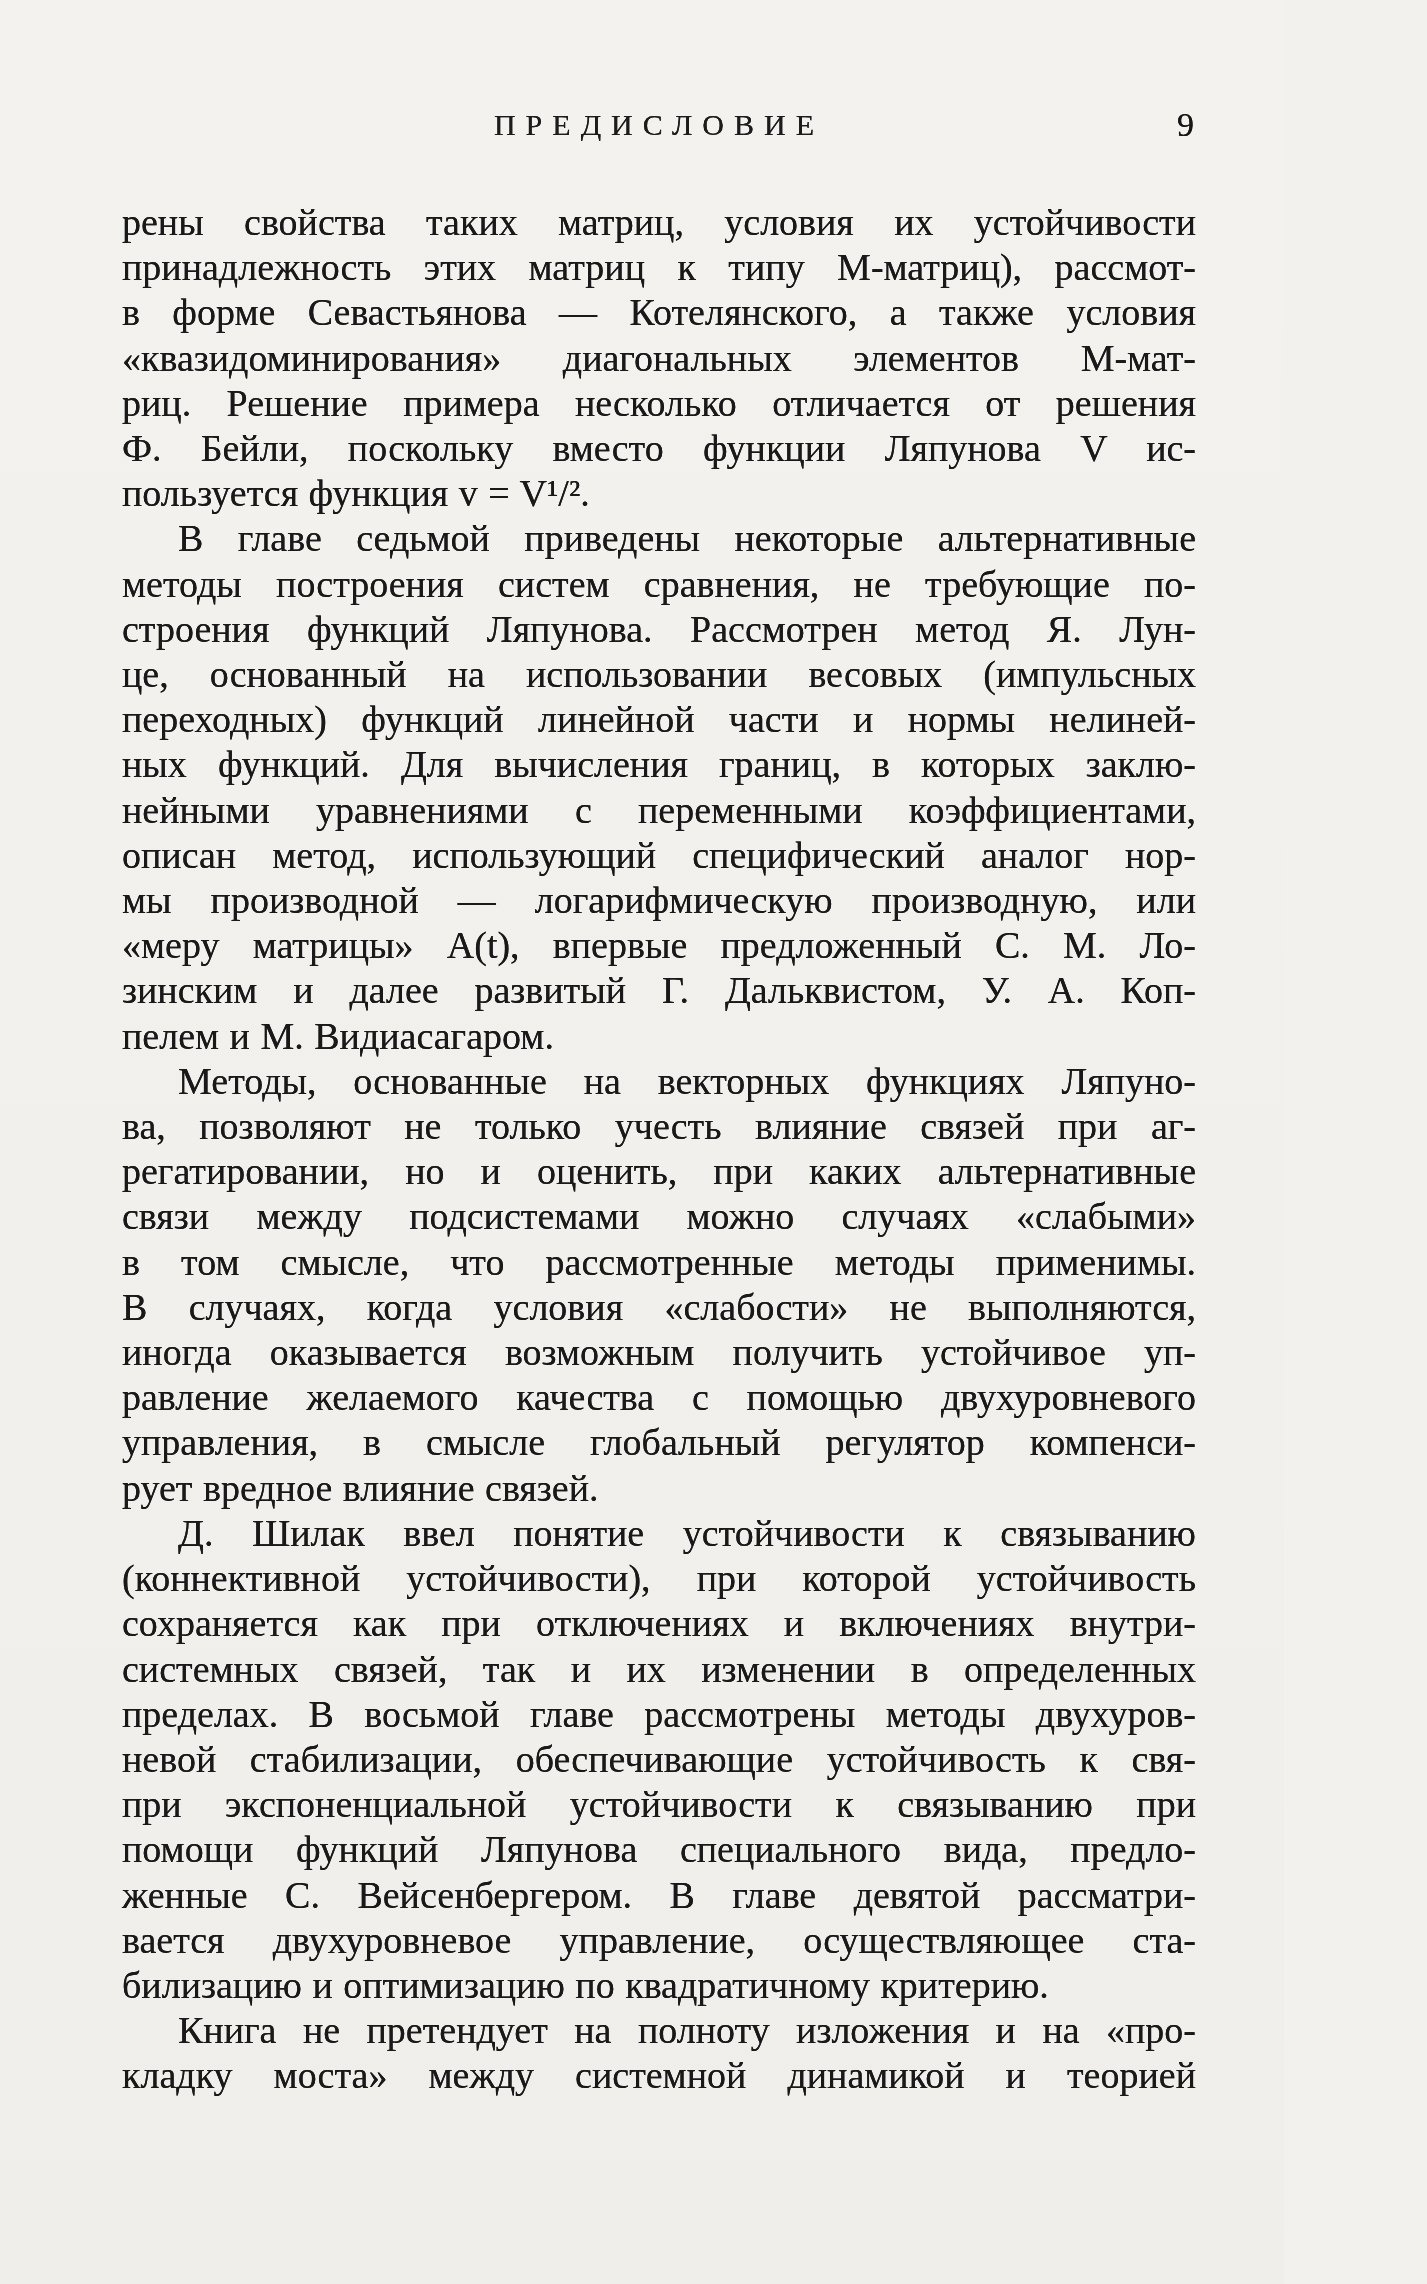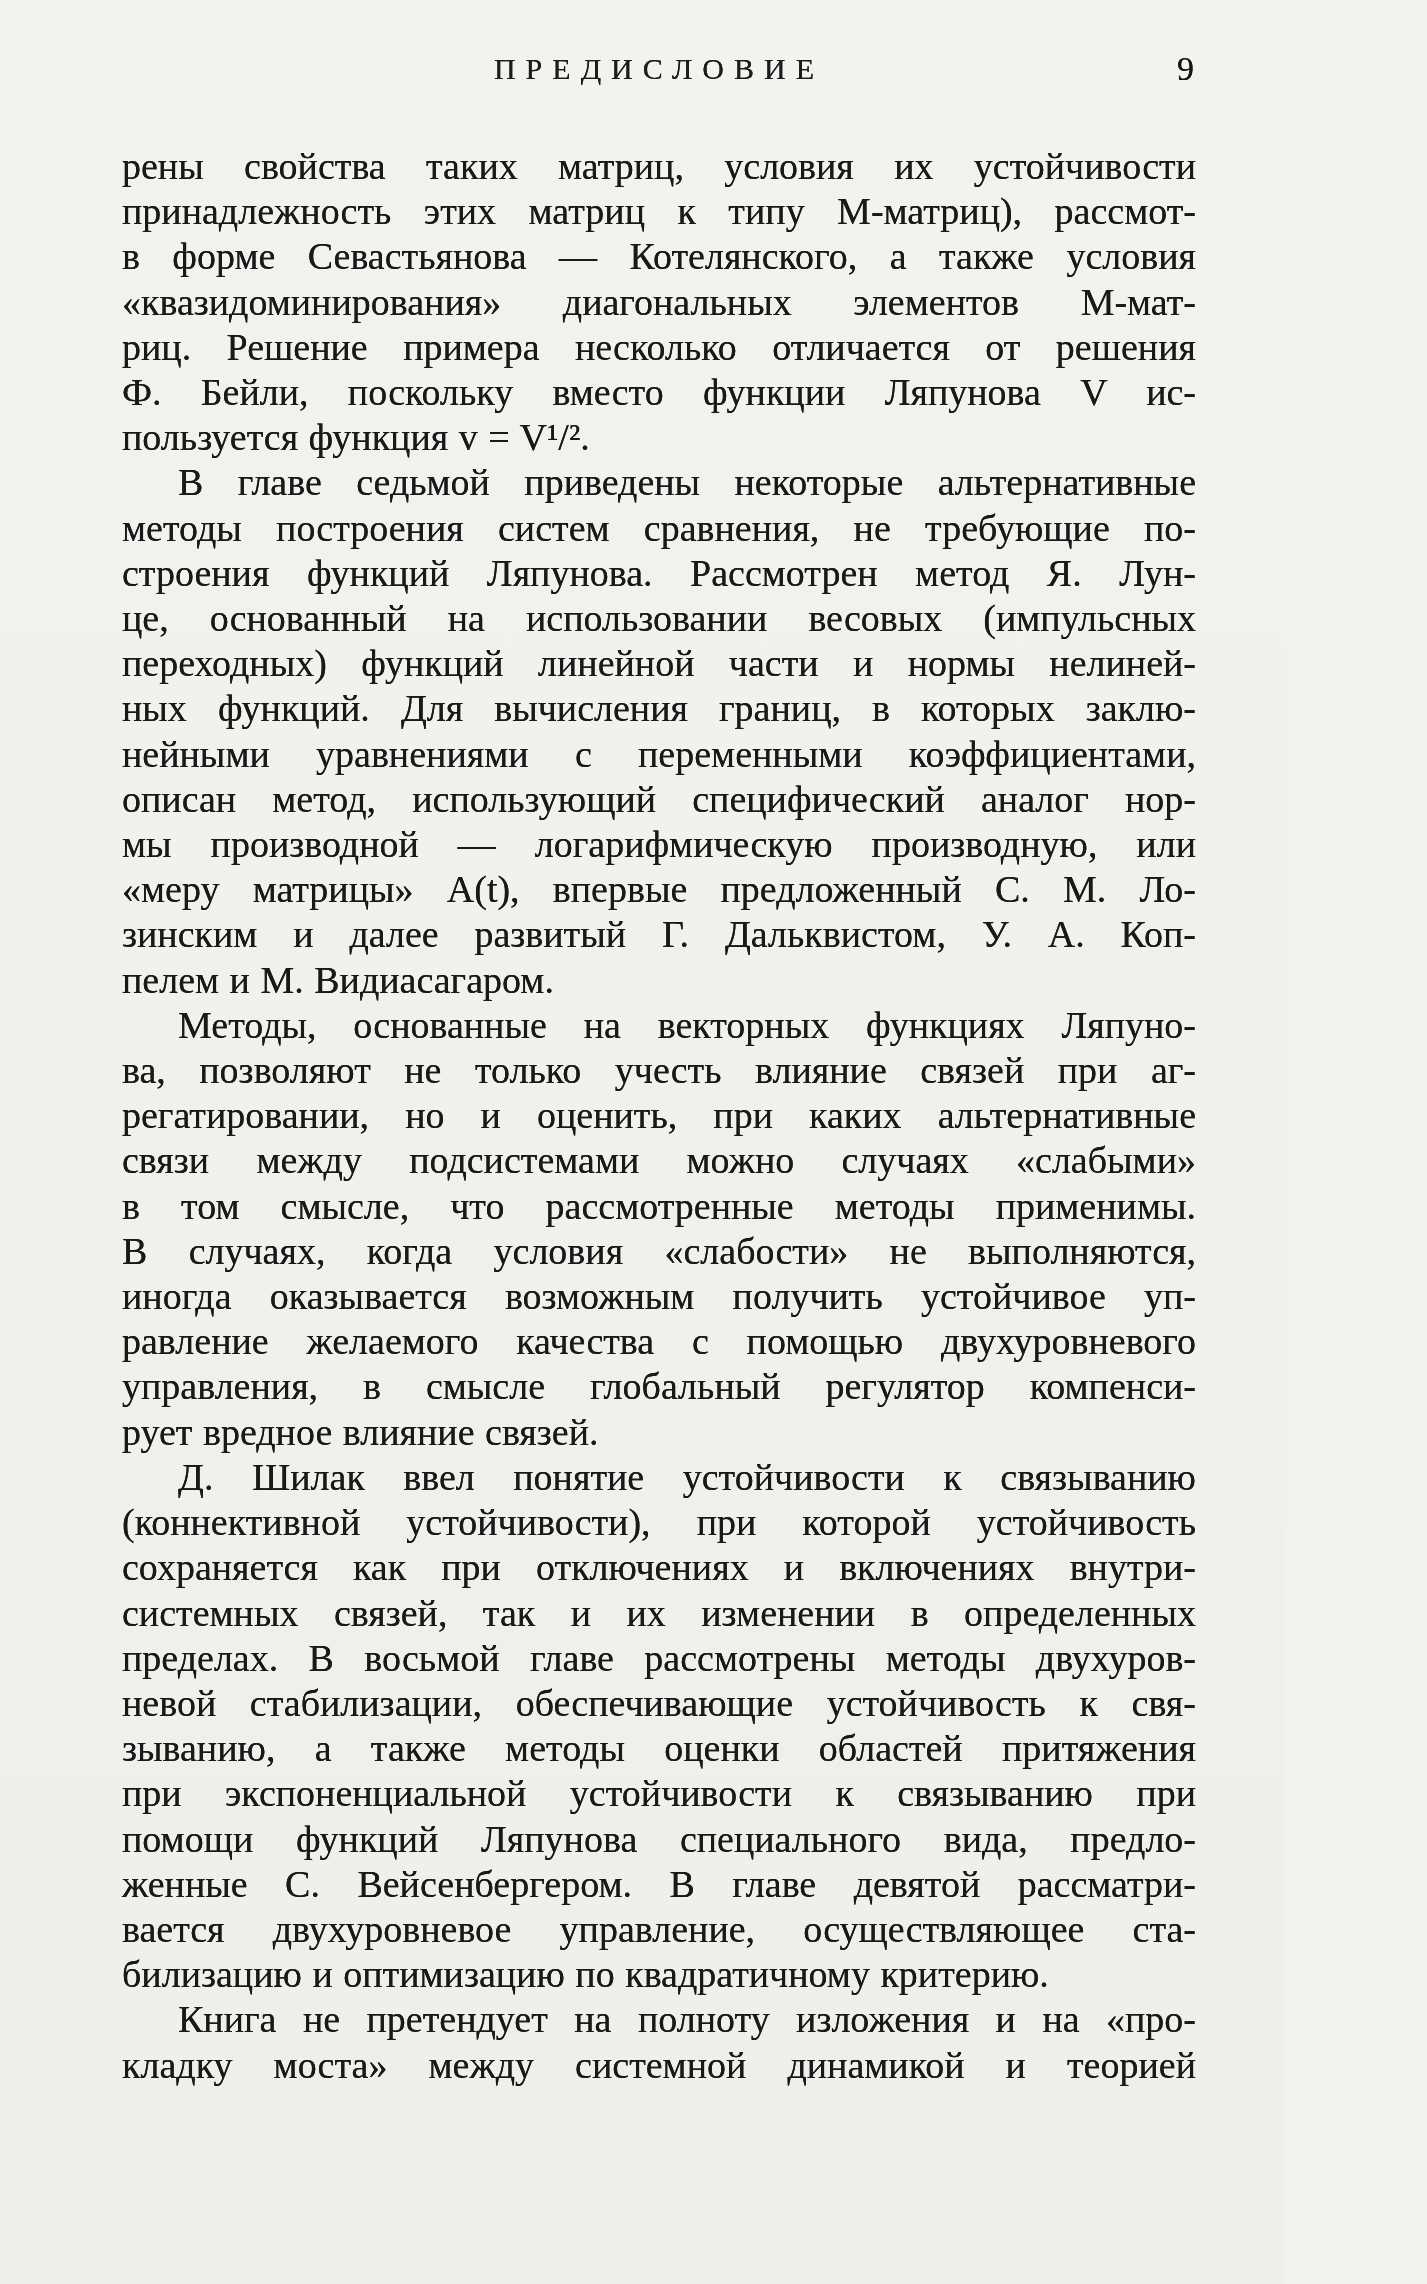--- a/index.html
+++ b/index.html
@@ -11,21 +11,21 @@
     height: 2284px;
     background: #f2f1ed;
     font-family: "Liberation Serif", "DejaVu Serif", serif;
     color: #191919;
     overflow: hidden;
   }
   .page {
     box-sizing: border-box;
     width: 1284px;
     height: 2284px;
-    padding: 52px 88px 60px 122px;
+    padding: 108px 88px 60px 122px;
     background: linear-gradient(180deg, #f3f2ee 0%, #f1f0ec 55%, #efeeea 100%);
   }
   .page-header {
     position: relative;
     height: 46px;
     margin-bottom: 46px;
   }
   .page-title {
     position: absolute;
     left: 0;
@@ -111,21 +111,20 @@
         <div class="line">управления, в смысле глобальный регулятор компенси-</div>
         <div class="line last">рует вредное влияние связей.</div>
       </div>
       <div class="paragraph indent">
         <div class="line">Д. Шилак ввел понятие устойчивости к связыванию</div>
         <div class="line">(коннективной устойчивости), при которой устойчивость</div>
         <div class="line">сохраняется как при отключениях и включениях внутри-</div>
         <div class="line">системных связей, так и их изменении в определенных</div>
         <div class="line">пределах. В восьмой главе рассмотрены методы двухуров-</div>
         <div class="line">невой стабилизации, обеспечивающие устойчивость к свя-</div>
-        <div class="line">зыванию, а также методы оценки областей притяжения</div>
         <div class="line">при экспоненциальной устойчивости к связыванию при</div>
         <div class="line">помощи функций Ляпунова специального вида, предло-</div>
         <div class="line">женные С. Вейсенбергером. В главе девятой рассматри-</div>
         <div class="line">вается двухуровневое управление, осуществляющее ста-</div>
         <div class="line last">билизацию и оптимизацию по квадратичному критерию.</div>
       </div>
       <div class="paragraph indent">
         <div class="line">Книга не претендует на полноту изложения и на «про-</div>
         <div class="line">кладку моста» между системной динамикой и теорией</div>
       </div>

